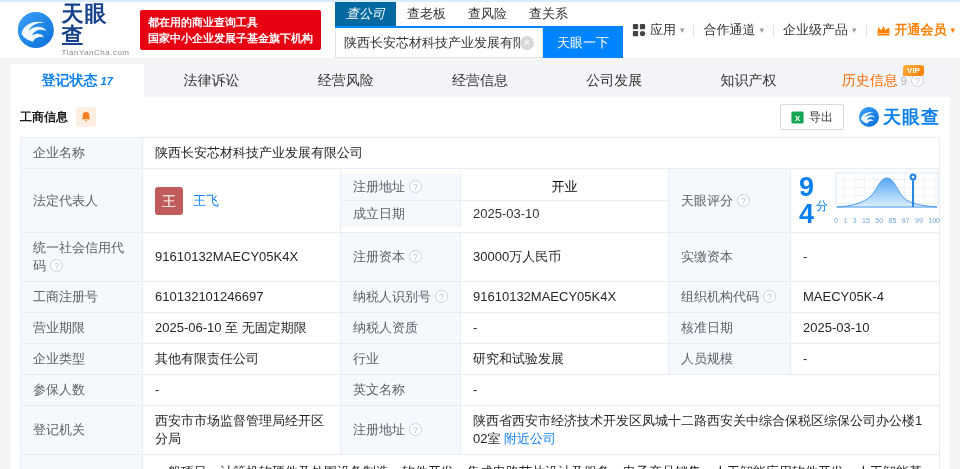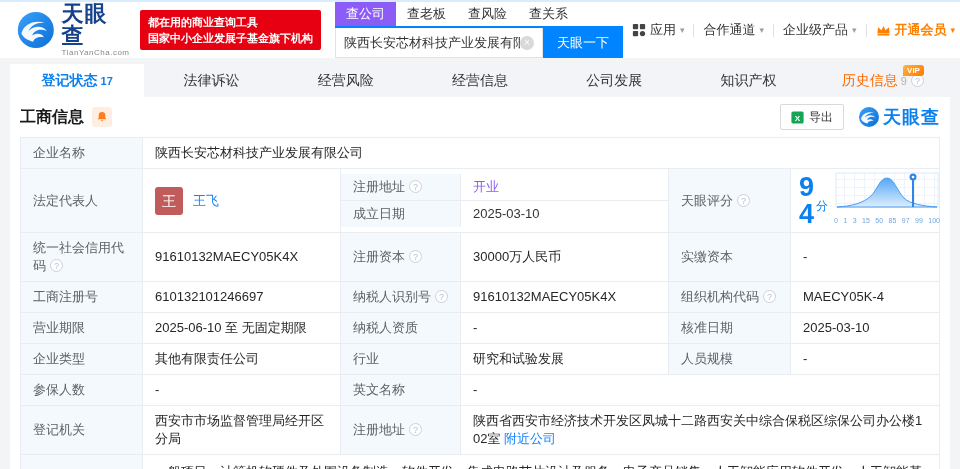--- a/index.html
+++ b/index.html
@@ -10,63 +10,63 @@
   .logo { display:flex; align-items:center; cursor:pointer; }
   .logo svg { width:40px; height:40px; }
   .brand-text { margin-left:6px; line-height:1; }
   .brand-name { font-size:22px; font-weight:bold; color:#16418c; letter-spacing:1px; }
   .brand-domain { font-size:8px; color:#888; letter-spacing:.5px; margin-top:2px; }
   .banner { margin-left:10px; background:#e60012; color:#fff; font-size:11px; font-weight:bold; line-height:16px; padding:4px 8px; border-radius:2px; white-space:nowrap; }
   
   .search-wrap { margin-left:14px; width:312px; }
   .search-tabs { display:flex; border-bottom:2px solid #0084ff; }
   .search-tab { font-size:13px; padding:3px 11px; color:#333; cursor:pointer; }
-  .search-tab.active { background:#8b5cf6; color:#fff; }
+  .search-tab.active { background:#0369a1; color:#fff;font-style:italic; }
   .search-row { display:flex; height:30px; }
   .search-box { flex:1; display:flex; align-items:center; border:1px solid #e3e3e3; border-top:none; background:#fff; padding:0 8px; }
   .search-box input { flex:1; border:none; outline:none; font-size:13px; color:#333; font-family:inherit; }
   .clear-icon { width:14px; height:14px; border-radius:50%; background:#d9d9d9; color:#fff; font-size:10px; line-height:14px; text-align:center; cursor:pointer; }
   .search-btn { width:80px; background:#0084ff; color:#fff; border:none; font-size:13px; cursor:pointer; font-family:inherit; }
   
   .top-nav { margin-left:auto; display:flex; align-items:center; font-size:13px; color:#333; white-space:nowrap; }
   .nav-item { display:flex; align-items:center; gap:4px; cursor:pointer; padding:0 9px; }
   .nav-sep { width:1px; height:13px; background:#e2e2e2; }
   .caret { font-size:9px; color:#9aa0a6; }
   .vip-link { color:#ff8000; font-weight:bold; }
 
   
   .main { margin:6px 10px 0 10px; background:#fff; }
   .tabbar { display:flex; background:#f2f4f7; height:33px; }
   .tabbar .tab { flex:1; display:flex; align-items:center; justify-content:center; font-size:14px; color:#333; cursor:pointer; position:relative; }
   .tabbar .tab.active { background:#fff; color:#0b80ee; font-weight:bold; }
   .tab .count { font-size:11px; margin-left:3px; }
-  .tab.active .count { color:#0b80ee; }
+  .tab.active .count { color:#0b80ee;font-style:italic; }
   .tab.history { color:#ff6a00; }
   .tab.history .count { color:#b3b3b3; font-size:11px; }
   .vip-badge { position:absolute; top:1px; right:26px; background:linear-gradient(135deg,#ffb23e,#ff7a00); color:#fff; font-size:8px; font-weight:bold; padding:0 4px; line-height:11px; border-radius:3px 3px 3px 0; }
   .help { display:inline-block; width:13px; height:13px; border:1px solid #ccd2da; border-radius:50%; color:#b9c0ca; font-size:9px; line-height:12px; text-align:center; margin-left:4px; vertical-align:1px; background:#fff; }
 
   
   .section-head { display:flex; align-items:center; height:40px; padding:0 10px; }
-  .section-title { font-size:16px; font-weight:bold; color:#1a1a1a; }
+  .section-title { font-size:12px; font-weight:bold; color:#1a1a1a; }
   .bell-badge { margin-left:8px; width:20px; height:20px; background:#feeee1; border-radius:3px; display:flex; align-items:center; justify-content:center; cursor:pointer; }
   .spacer { flex:1; }
   .export-btn { display:flex; align-items:center; gap:5px; height:26px; padding:0 10px; border:1px solid #d9d9d9; border-radius:2px; background:#fff; font-size:12px; color:#333; cursor:pointer; font-family:inherit; }
   .watermark { display:flex; align-items:center; margin-left:14px; }
   .watermark svg { width:22px; height:22px; }
   .watermark span { font-size:18px; font-weight:bold; color:#0b80ee; margin-left:3px; letter-spacing:1px; }
 
   
   .info-table-wrap { padding:0 10px 8px 10px; }
   table { width:100%; border-collapse:collapse; font-size:13px; table-layout:fixed; }
   td { border:1px solid #e9edf2; padding:6px 12px; line-height:18px; vertical-align:middle; word-break:break-all; }
   td.lbl { background:#f3f9fd; color:#5e6166; }
   td.val { color:#262626; background:#fff; }
   td.nopad { padding:0; }
-  .green { color:#8b5cf6; }
+  .green { color:#000000;text-align:center; }
   .link { color:#1683ff; cursor:pointer; }
   .rep-cell { display:flex; align-items:center; }
   .avatar { width:28px; height:28px; background:#c05c5c; color:#fff; border-radius:3px; font-size:14px; display:flex; align-items:center; justify-content:center; }
   .rep-name { margin-left:10px; }
   .grid2 { display:grid; grid-template-columns:120px 1fr; }
   .grid2 > div { padding:4px 12px; line-height:18px; }
   .grid2 .mlbl { background:#f3f9fd; color:#5e6166; border-right:1px solid #e9edf2; }
   .grid2 .top { border-bottom:1px solid #e9edf2; }
   
   .score-cell { display:flex; align-items:center; padding:2px 8px; }

